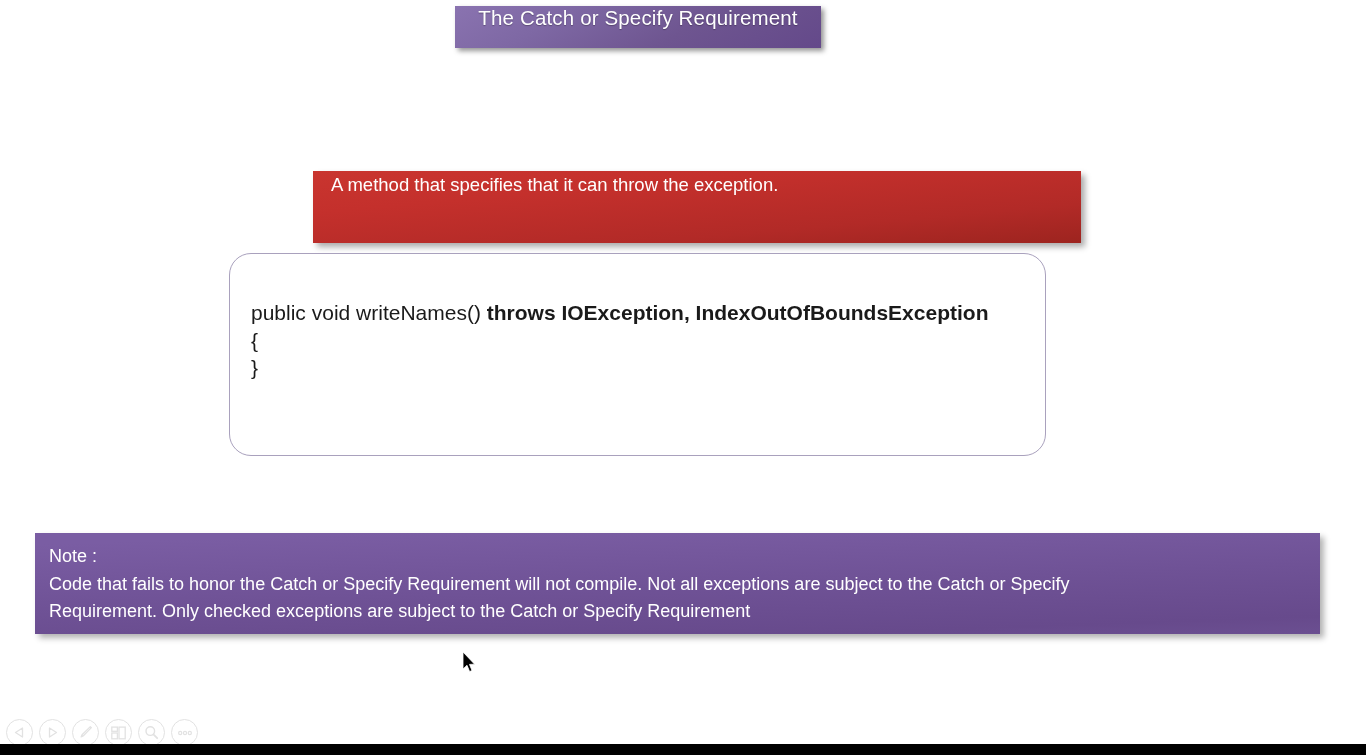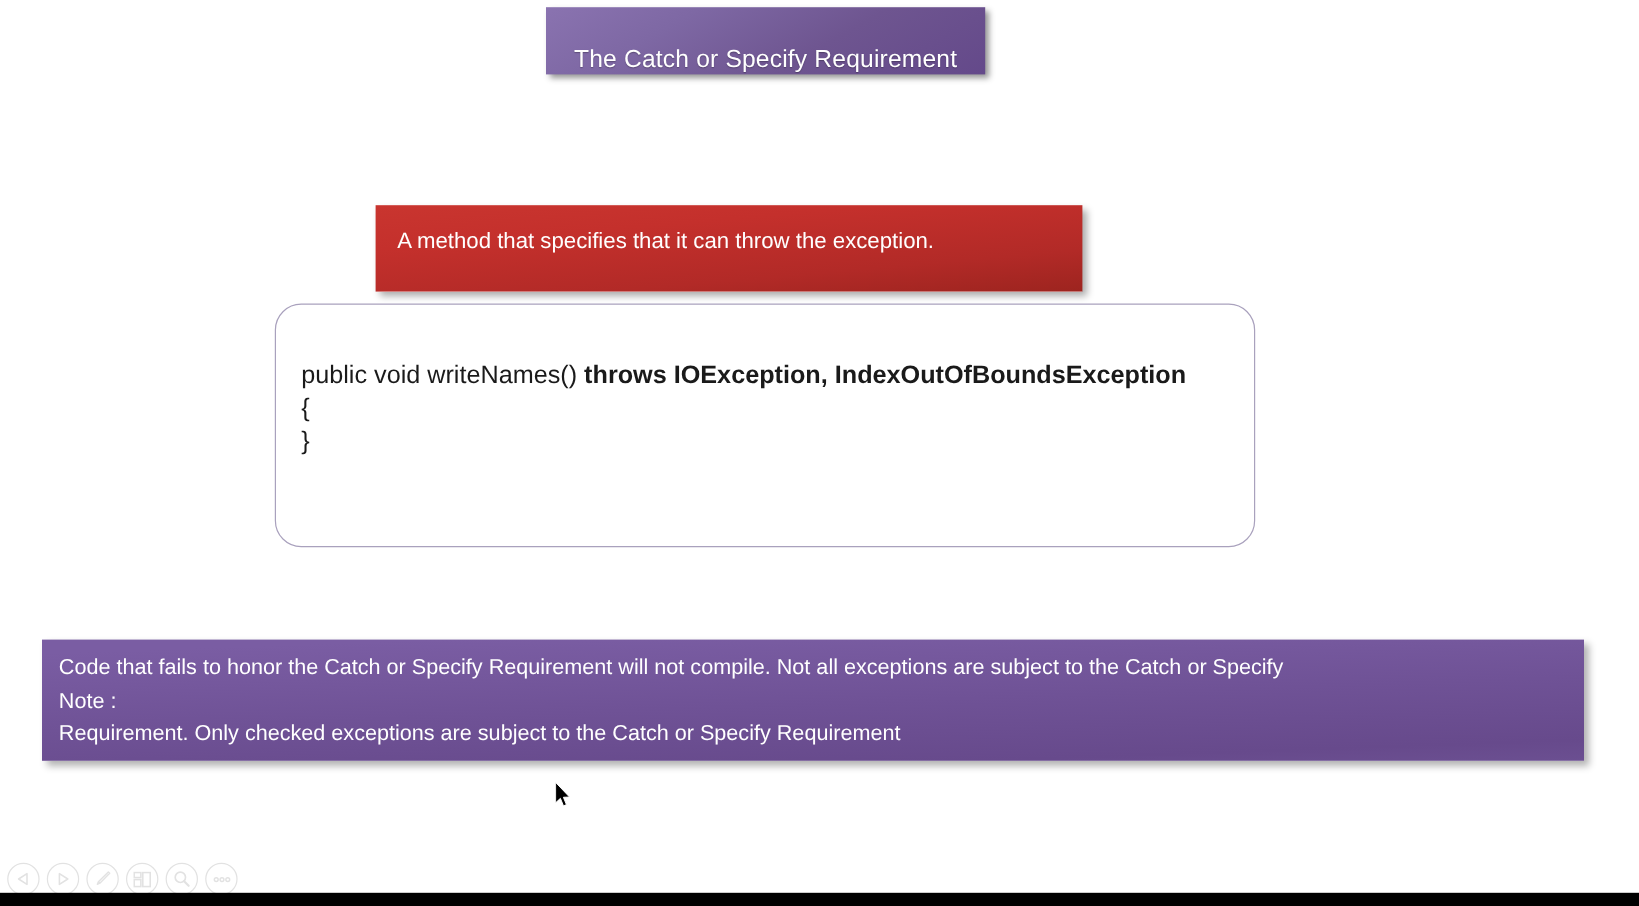--- a/index.html
+++ b/index.html
@@ -24,45 +24,45 @@
     height: 744px;
     background: #ffffff;
   }
 
   
   .title-banner {
     position: absolute;
     left: 455px;
     top: 6px;
     width: 366px;
-    height: 56px;
+    height: 42px;
     background: linear-gradient(150deg, #8a73b0 0%, #7e68a4 28%, #6e5590 62%, #64498a 100%);
     box-shadow: 3px 3px 5px rgba(0,0,0,0.42);
     display: flex;
-    align-items: flex-end;
+    align-items: flex-start;
     justify-content: center;
   }
   .title-banner .title-text {
     color: #ffffff;
     font-size: 20.5px;
     letter-spacing: 0.15px;
     white-space: nowrap;
     text-shadow: 0 1px 1px rgba(0,0,0,0.28);
   }
 
   
   .red-callout {
     position: absolute;
     left: 313px;
     top: 171px;
-    width: 589px;
+    width: 768px;
     height: 72px;
     background: linear-gradient(175deg, #c9352f 0%, #c4302c 30%, #b22a27 72%, #9d241f 100%);
     box-shadow: 4px 4px 6px rgba(0,0,0,0.33);
-    padding: 16px 0 0 18px;
+    padding: 0 0 0 18px;
     box-sizing: border-box;
   }
   .red-callout .line {
     color: #ffffff;
     font-size: 18.5px;
     line-height: 28px;
     white-space: nowrap;
   }
 
   
@@ -163,22 +163,22 @@
 
   <div class="code-box"></div>
 
   <div class="code-text">
     <div class="ln"><span>public void writeNames() </span><span class="bold">throws IOException, IndexOutOfBoundsException</span></div>
     <div class="ln">{</div>
     <div class="ln">}</div>
   </div>
 
   <div class="note-bar">
+    <div class="line">Note :</div>
     <div class="line">Code that fails to honor the Catch or Specify Requirement will not compile. Not all exceptions are subject to the Catch or Specify</div>
-    <div class="line">Note :</div>
     <div class="line">Requirement. Only checked exceptions are subject to the Catch or Specify Requirement</div>
   </div>
 
   <svg class="cursor" viewBox="0 0 14 21">
     <polygon points="0,0 0,17 4,13.3 6.6,19.6 9,18.5 6.5,12.4 11.6,12.2" fill="#000000" stroke="#ffffff" stroke-width="0.8"></polygon>
   </svg>
 
   <div class="toolbar">
 
     <div class="tb-btn">

